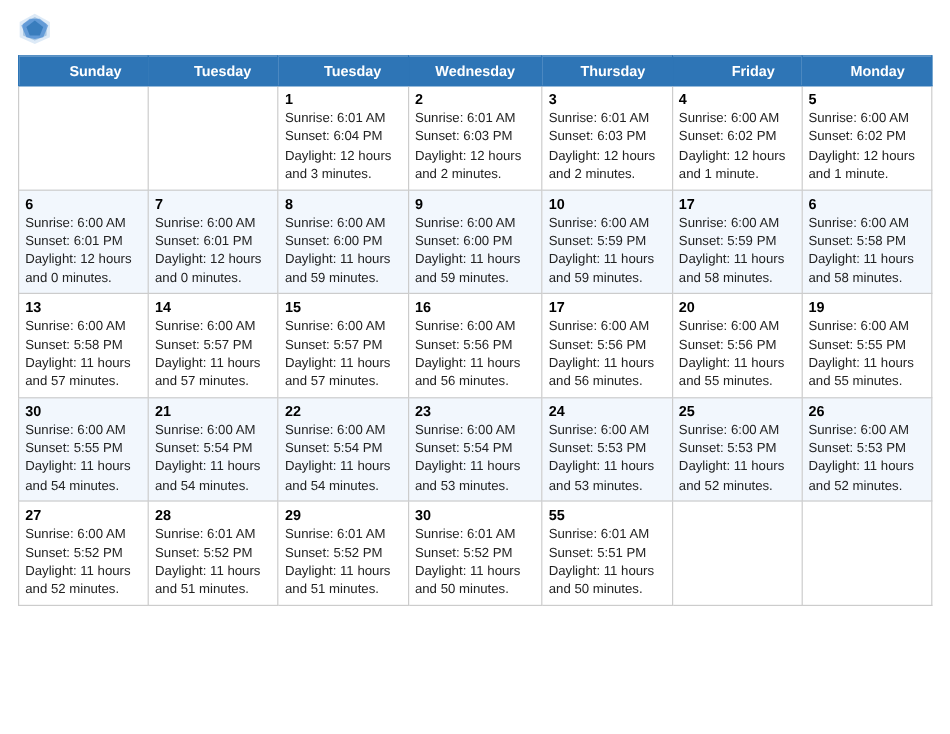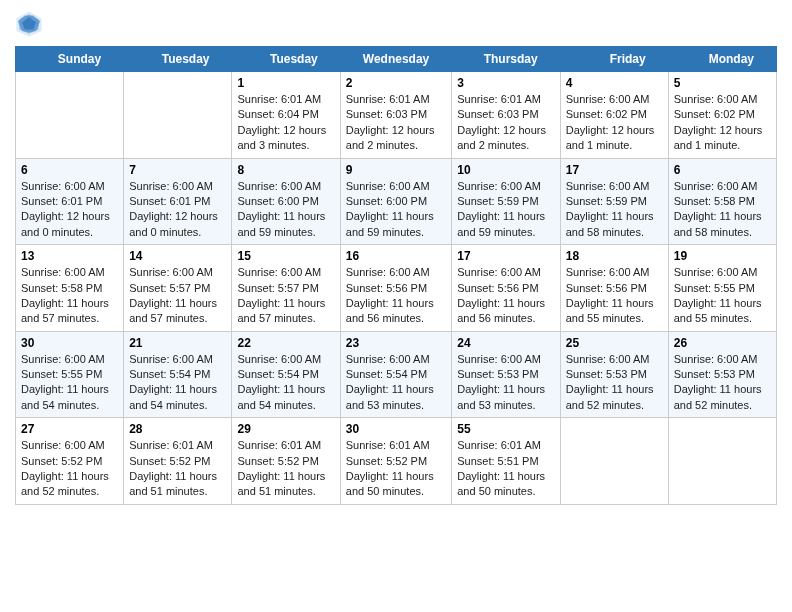--- a/index.html
+++ b/index.html
@@ -192,21 +192,21 @@
           </td>
           <td>
             <span class="day-number">16</span>
             <div class="day-info">Sunrise: 6:00 AM<br>Sunset: 5:56 PM<br>Daylight: 11 hours and 56 minutes.</div>
           </td>
           <td>
             <span class="day-number">17</span>
             <div class="day-info">Sunrise: 6:00 AM<br>Sunset: 5:56 PM<br>Daylight: 11 hours and 56 minutes.</div>
           </td>
           <td>
-            <span class="day-number">18</span>
+            <span class="day-number">20</span>
             <div class="day-info">Sunrise: 6:00 AM<br>Sunset: 5:56 PM<br>Daylight: 11 hours and 55 minutes.</div>
           </td>
           <td>
             <span class="day-number">19</span>
             <div class="day-info">Sunrise: 6:00 AM<br>Sunset: 5:55 PM<br>Daylight: 11 hours and 55 minutes.</div>
           </td>
         </tr>
         <tr>
           <td>
             <span class="day-number">30</span>

